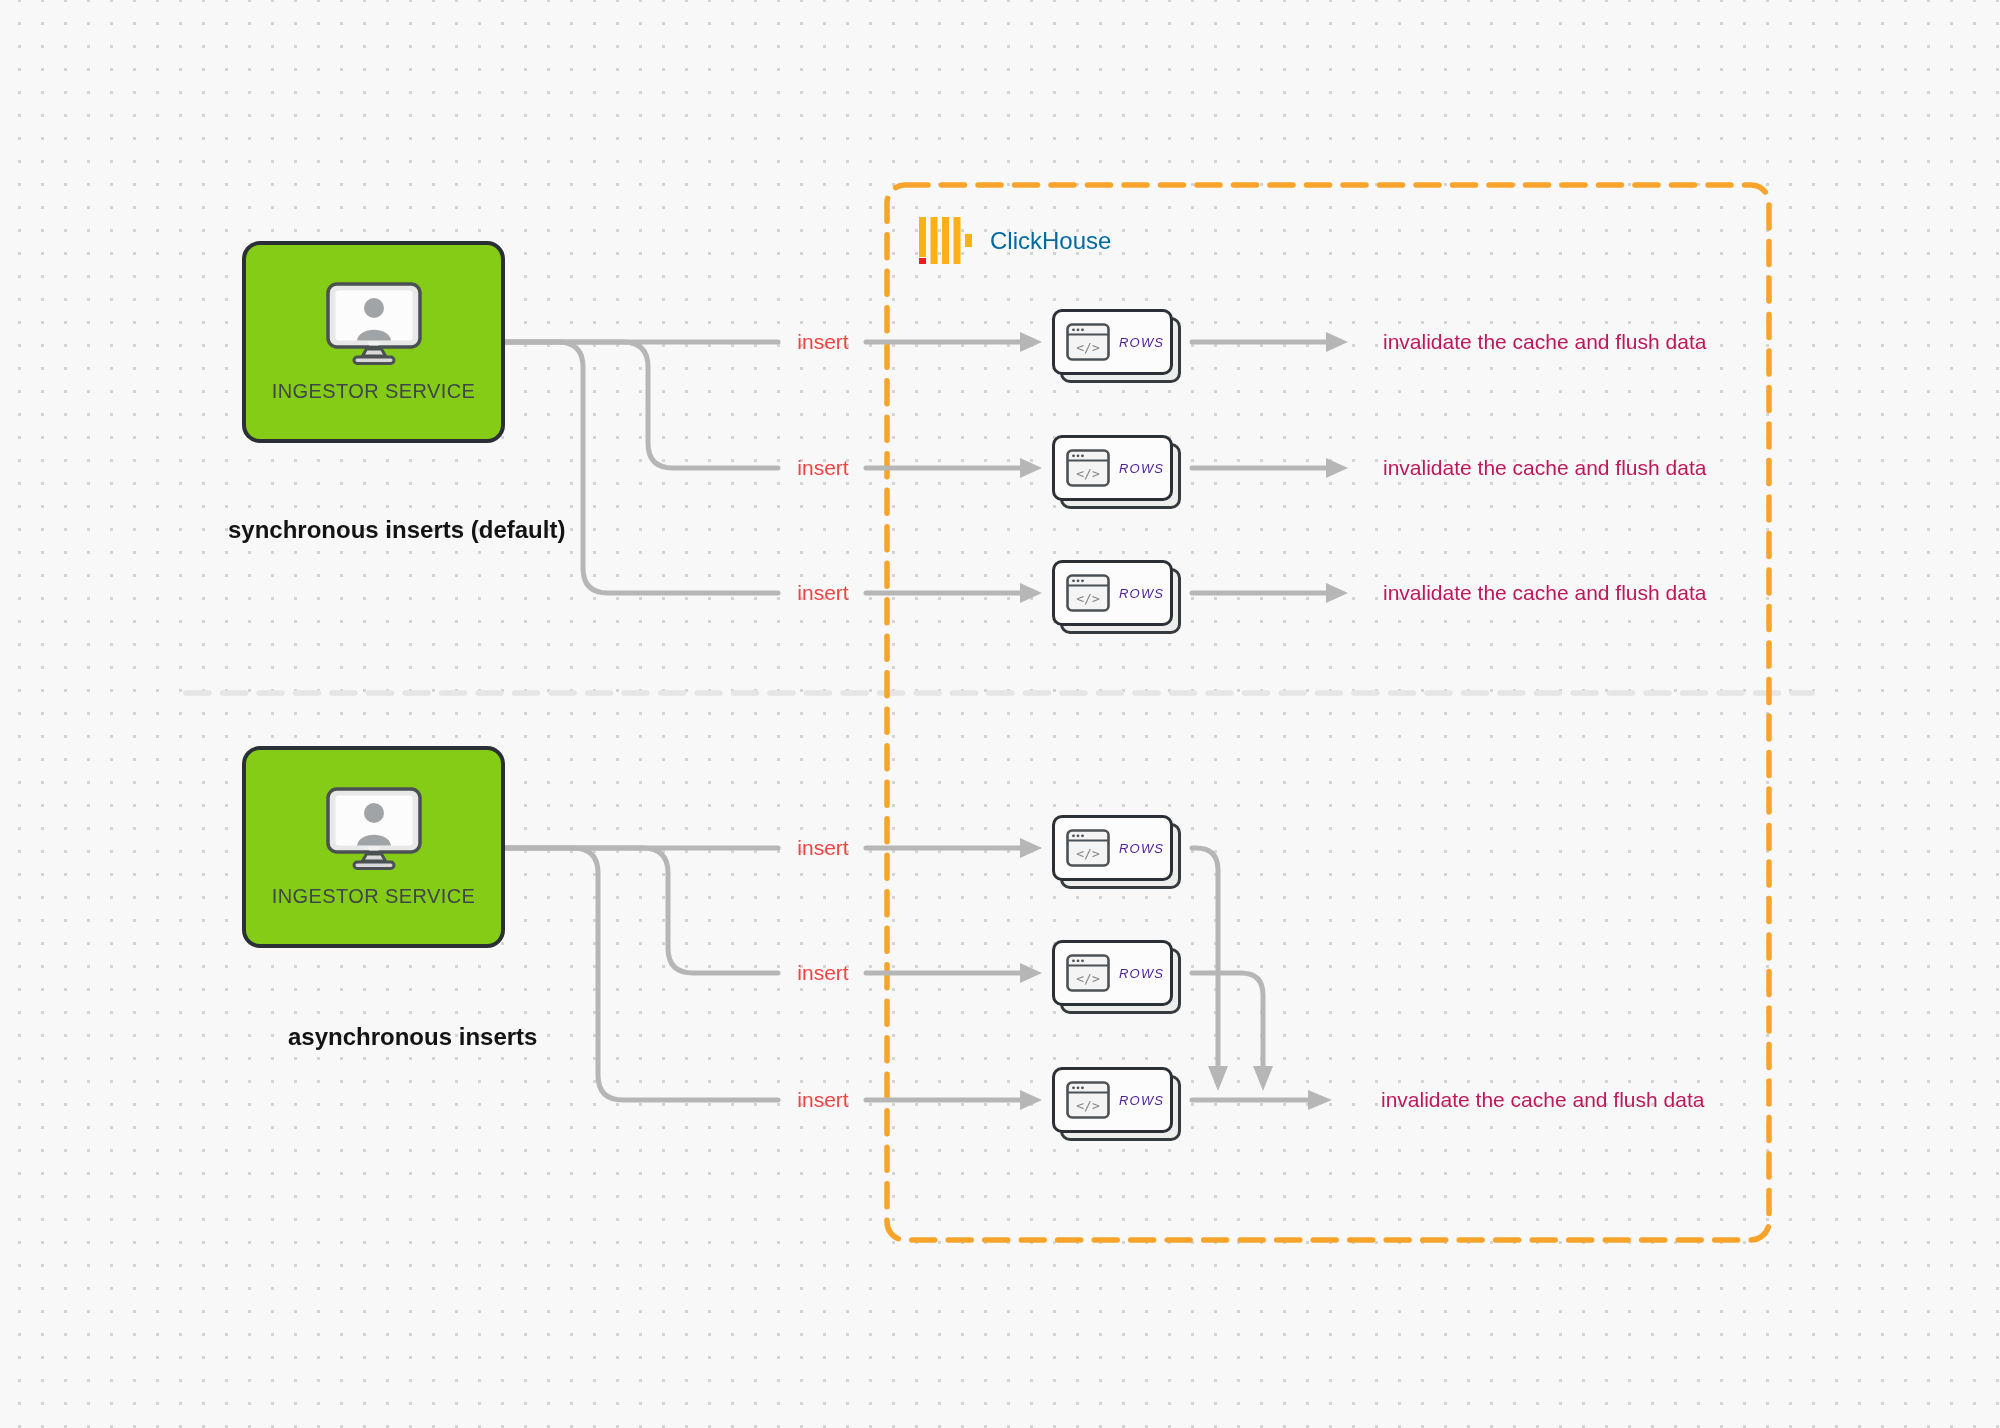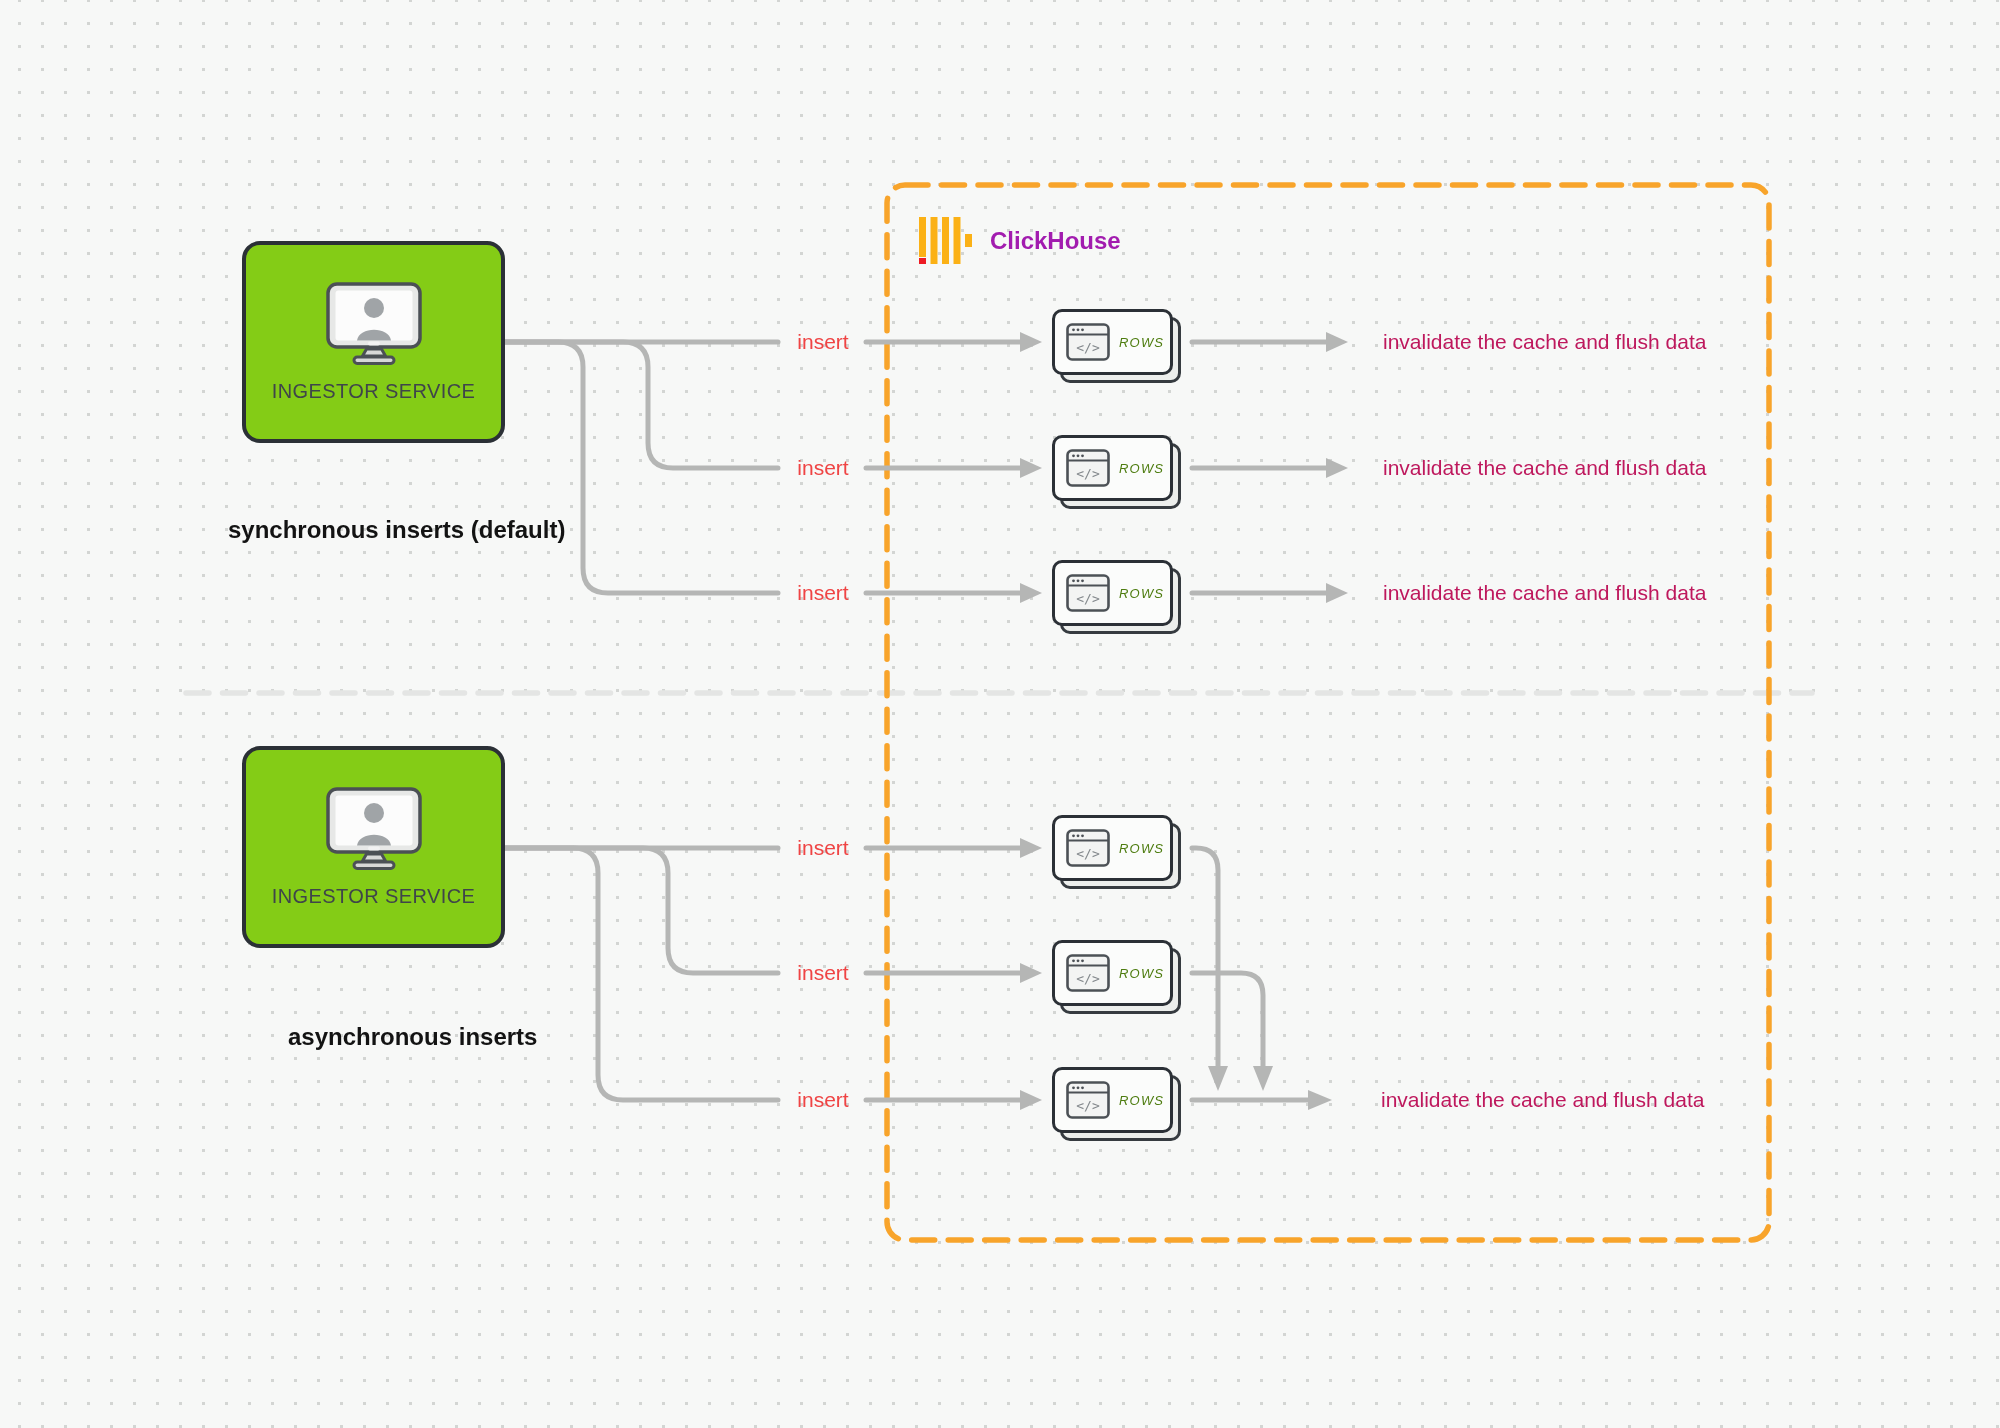--- a/index.html
+++ b/index.html
@@ -25,29 +25,29 @@
   .rows-card{width:132px;height:76px;}
   .rows-card .card-shadow{
     position:absolute;left:8px;top:8px;width:121px;height:66px;box-sizing:border-box;
     background:#eceeec;border:3px solid #363b40;border-radius:10px;
   }
   .rows-card .card-main{
     position:absolute;left:0;top:0;width:121px;height:66px;box-sizing:border-box;
     background:#fbfcfb;border:3px solid #2b3036;border-radius:10px;
     display:flex;align-items:center;padding-left:11px;gap:9px;
   }
-  .rows-label{font-size:13px;font-style:italic;color:#4d7c0f;letter-spacing:1.2px;}
+  .rows-label{font-size:13px;font-style:italic;color:#4c1d95;letter-spacing:1.2px;}
 
   .insert-label{
     font-size:21px;color:#ef4444;width:90px;text-align:center;
     height:30px;line-height:30px;white-space:nowrap;
   }
   .outcome-label{font-size:21px;color:#be185d;height:30px;line-height:30px;white-space:nowrap;margin-left:23px;}
 
-  .ch-wordmark{font-size:24px;font-weight:700;color:#a21caf;height:30px;line-height:30px;}
+  .ch-wordmark{font-size:24px;font-weight:400;color:#0369a1;height:30px;line-height:30px;}
 </style>
 </head>
 <body>
 
 <svg class="layer">
 
   <path d="M186 693 H1812" stroke="#e4e5e4" stroke-width="5.5" stroke-linecap="round" stroke-dasharray="23 13.5" fill="none"></path>
 
   <rect x="887" y="185" width="882" height="1055" rx="18" fill="none" stroke="#F8A42B" stroke-width="5.5" stroke-linecap="round" stroke-dasharray="23 13.5"></rect>
 

